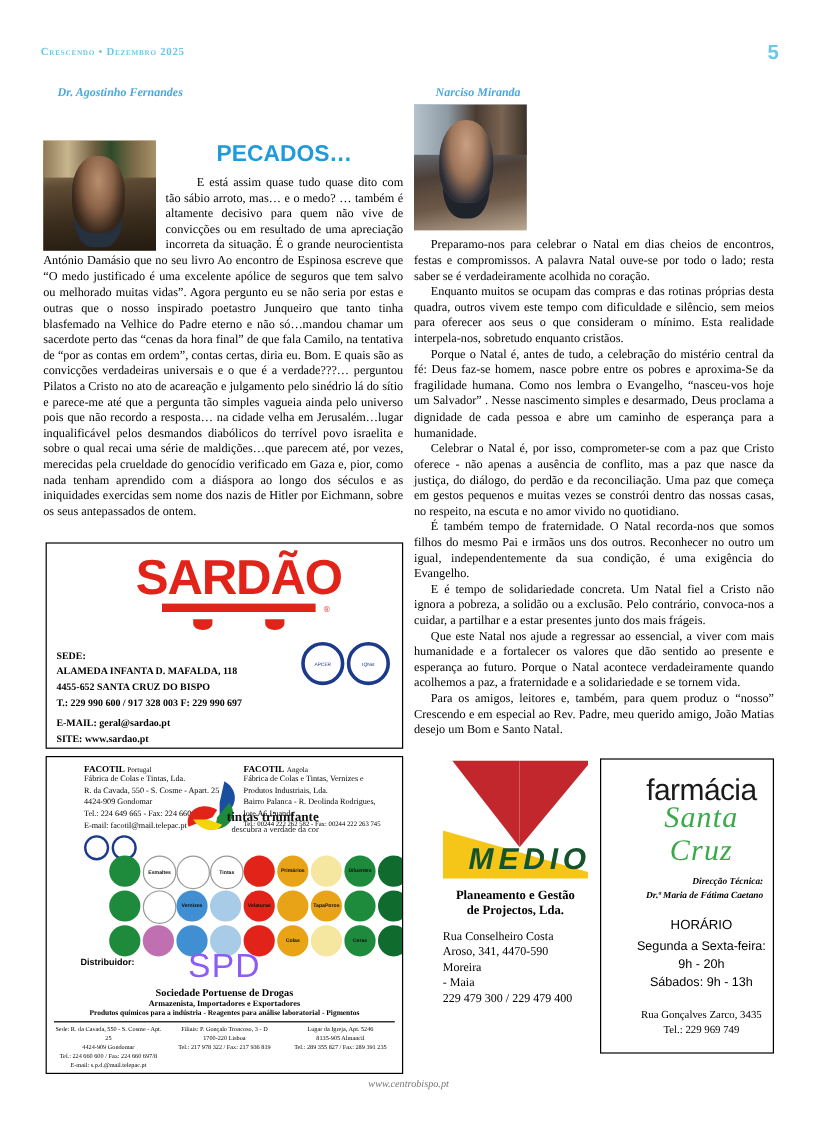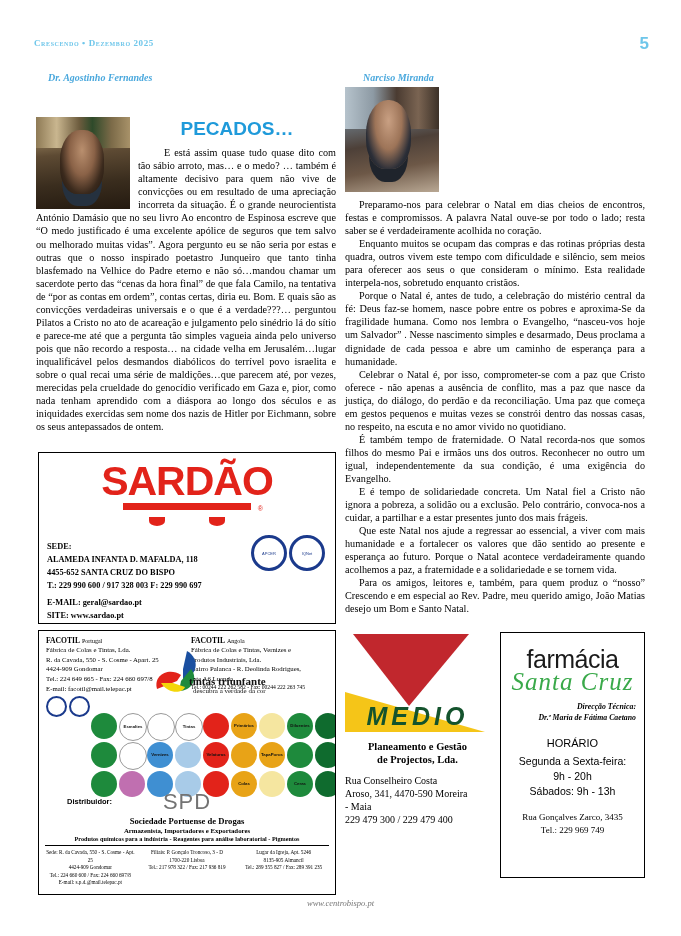--- a/index.html
+++ b/index.html
@@ -149,20 +149,21 @@
     margin-top: 10px;
   }
 
   
   .ad-box {
     position: absolute;
     border: 1px solid #000;
     background: #fff;
     box-sizing: border-box;
     overflow: hidden;
+    padding-left: 24px;
   }
 
   
   #ad-sardao { left: 38px; top: 452px; width: 298px; height: 172px; }
   .sardao-logo {
     text-align: center;
     margin-top: 10px;
     position: relative;
   }
   .sardao-word {
@@ -259,21 +260,21 @@
   .dot.outline { border:1px solid #999; }
 
   .distribuidor {
     position:absolute; left:28px; top:166px;
     font-family:Liberation Sans, sans-serif;
     font-size:7.5px; font-weight:bold;
   }
   .spd-block { position:absolute; left:0; right:0; top:158px; text-align:center; }
   .spd-word {
     font-family:"Liberation Sans",sans-serif;
-    font-size:22px; font-weight:normal; letter-spacing:1px; color:#737373;
+    font-size:28px; font-weight:normal; letter-spacing:1px; color:#8b5cf6;
   }
   .spd-l1 { font-family:"Liberation Serif",serif; font-size:8.6px; font-weight:bold; margin-top:1px;}
   .spd-l2 { font-family:"Liberation Serif",serif; font-size:6.8px; font-weight:bold; margin-top:1px;}
   .spd-l3 { font-family:"Liberation Serif",serif; font-size:6.2px; font-weight:bold; margin-top:1px;}
   .spd-rule { border-top:1px solid #000; margin:3px 6px 0 6px; }
   .spd-cols {
     display:flex; gap:6px; padding:3px 6px 0 6px;
     font-family:"Liberation Serif",serif; font-size:5.2px; line-height:1.45;
   }
   .spd-cols > div { flex:1; }

